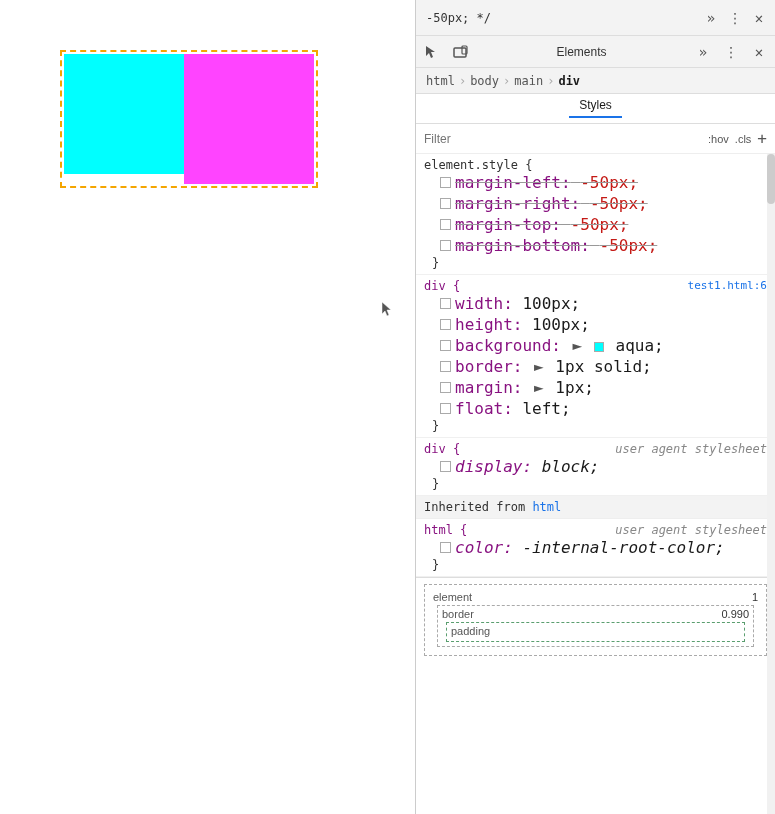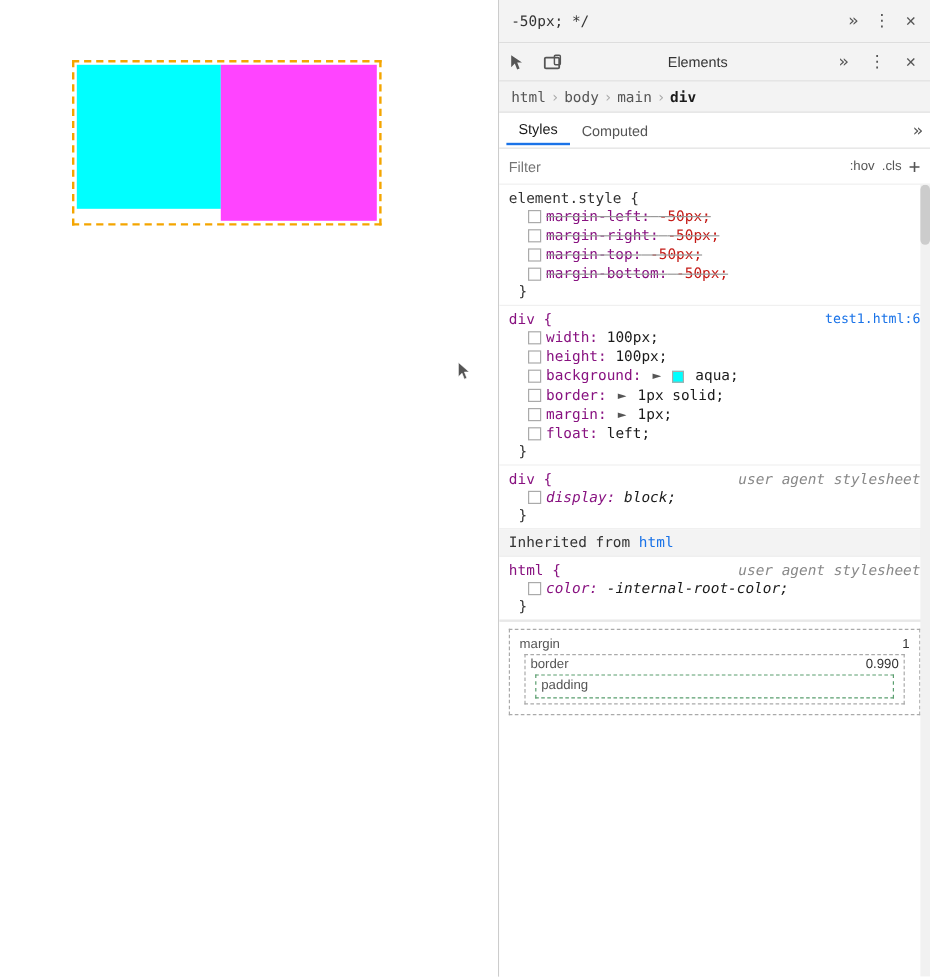--- a/index.html
+++ b/index.html
@@ -126,20 +126,21 @@
     }
 
     
     .styles-tabs {
       display: flex;
       align-items: center;
       height: 30px;
       border-bottom: 1px solid #ddd;
       padding: 0 6px;
       background: #fff;
+      flex-direction: column;
     }
 
     .styles-tab {
       padding: 4px 10px;
       font-size: 12px;
       font-family: Arial, sans-serif;
       color: #555;
       cursor: pointer;
     }
 
@@ -242,21 +243,21 @@
       flex-shrink: 0;
       border: 1px solid #aaa;
       background: #fff;
       appearance: none;
       -webkit-appearance: none;
       cursor: pointer;
     }
 
     .prop-text {
       font-family: monospace;
-      font-size: 12px;
+      font-size: 16px;
     }
 
     .prop-strikethrough {
       text-decoration: line-through;
       color: #999;
     }
 
     .prop-name { color: #881280; }
     .prop-value { color: #1a1a1a; }
     .prop-value-red { color: #c41a16; }
@@ -533,21 +534,21 @@
           <span style="color:#1a1a1a;"> -internal-root-color;</span>
         </span>
       </div>
       <div style="padding-left:8px;"><span class="rule-brace">}</span></div>
     </div>
 
     <div class="box-model-section">
       <div class="box-model-diagram" style="border:1px dashed #aaa;padding:6px 8px;">
 
         <div class="box-row">
-          <span class="box-label">margin</span>
+          <span class="box-label">element</span>
           <span class="box-value">1</span>
         </div>
 
         <div class="inner-box" style="border:1px dashed #aaa;">
           <div class="box-row">
             <span class="box-label">border</span>
             <span class="box-value">0.990</span>
           </div>
 
           <div style="border:1px dashed #5a9e6f;margin:2px 4px;padding:2px 4px;">

